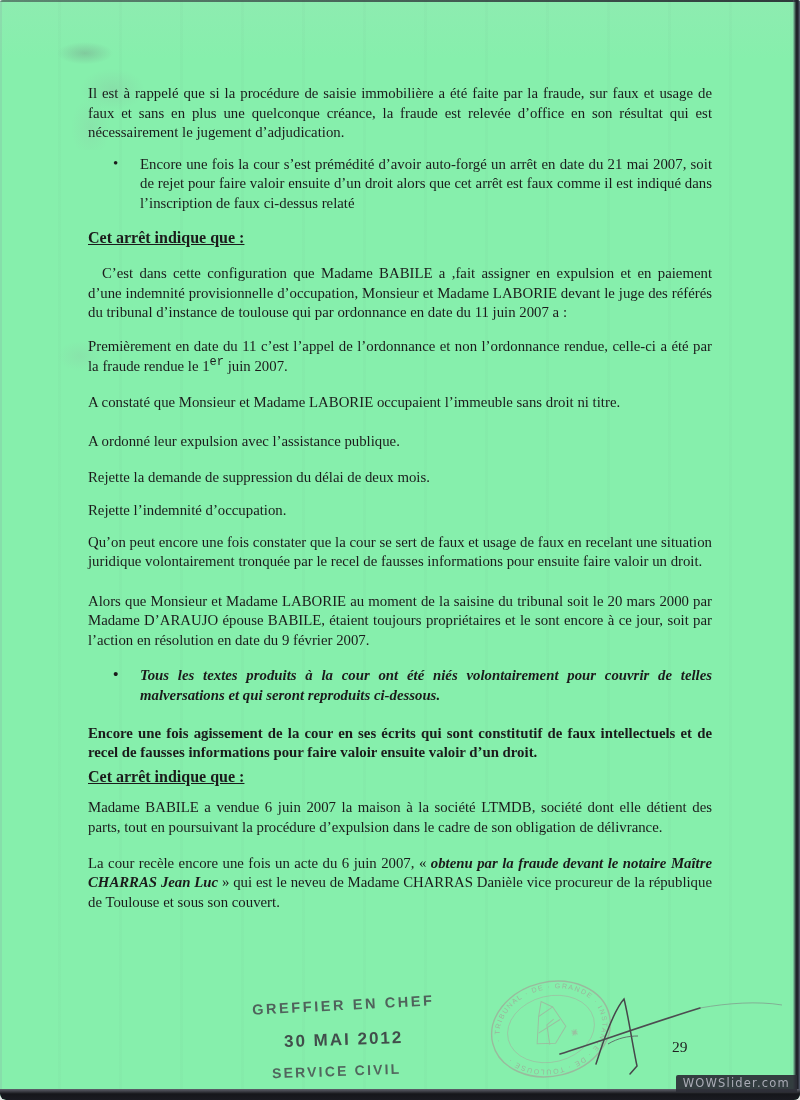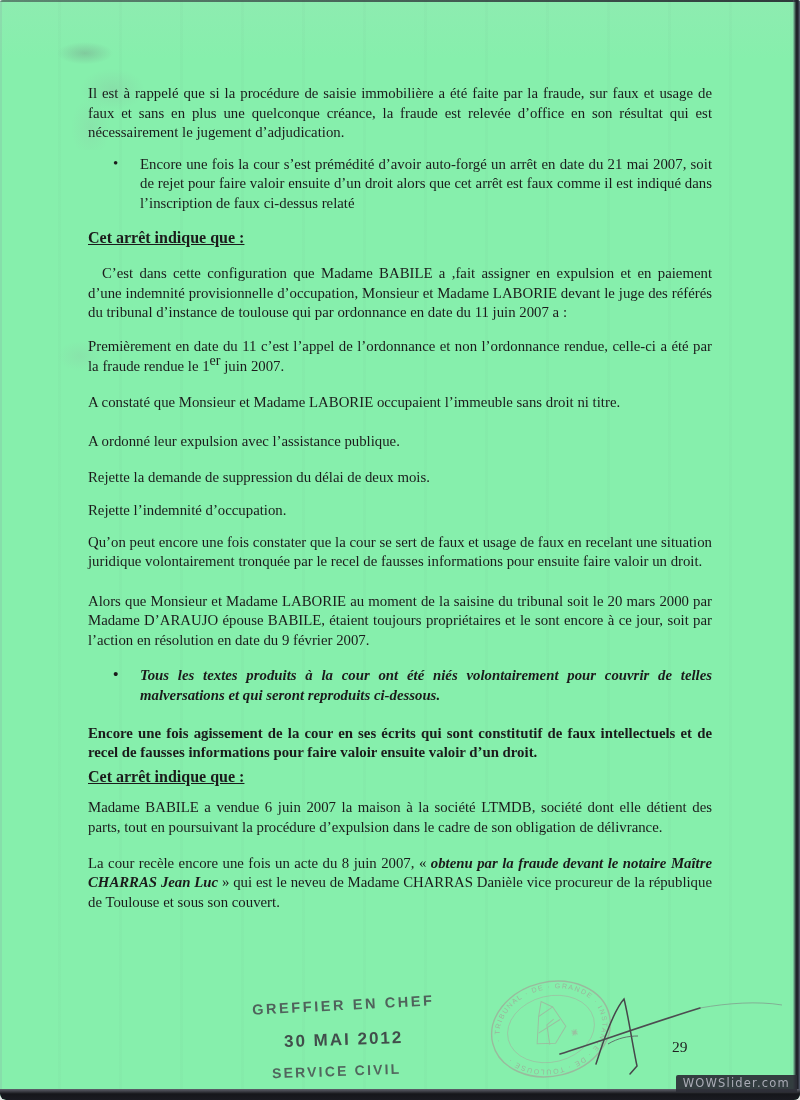--- a/index.html
+++ b/index.html
@@ -35,21 +35,21 @@
 
   
   .content{position:absolute;left:88px;top:84px;width:624px;font-size:14.8px;line-height:19.6px;}
   .blk{margin:0 0 15px 0;text-align:justify;}
   .heading{font-weight:bold;text-decoration:underline;font-size:16px;text-align:left;}
   .bullet{position:relative;margin-left:52px;}
   .bullet .marker{position:absolute;left:-27px;top:-1px;font-size:15px;}
   .bullet-bolditalic{font-weight:bold;font-style:italic;}
   .bold{font-weight:bold;}
   .indent{text-indent:14px;}
-  sup{font-size:14px;vertical-align:super;line-height:0;}
+  sup{font-size:12px;vertical-align:super;line-height:0;font-family:Liberation Mono, monospace;}
   .bi{font-weight:bold;font-style:italic;}
 
   
   .stamp{position:absolute;font-family:"Liberation Sans","DejaVu Sans",sans-serif;color:#44444a;}
   .stamp-greffier{left:252px;top:997px;font-size:14.5px;font-weight:bold;letter-spacing:2.6px;transform:rotate(-3deg);opacity:0.82;}
   .stamp-date{left:284px;top:1030px;font-size:17px;font-weight:bold;letter-spacing:2px;transform:rotate(-2deg);color:#38383e;opacity:0.88;font-family:"Liberation Sans",sans-serif;}
   .stamp-service{left:272px;top:1063px;font-size:14px;font-weight:bold;letter-spacing:2.2px;transform:rotate(-2deg);opacity:0.8;}
 
   .seal{position:absolute;left:486px;top:978px;width:130px;height:102px;transform:rotate(-14deg);opacity:0.85;}
   .signature{position:absolute;left:538px;top:992px;width:256px;height:88px;}
@@ -100,21 +100,21 @@
         <span class="marker">•</span>
         <span>Tous les textes produits à la cour ont été niés volontairement pour couvrir de telles malversations et qui seront reproduits ci-dessous.</span>
       </div>
 
       <p class="blk bold" style="margin-bottom:4px">Encore une fois agissement de la cour en ses écrits qui sont constitutif de faux intellectuels et de recel de fausses informations pour faire valoir ensuite valoir d’un droit.</p>
 
       <p class="blk heading" style="margin-bottom:12px">Cet arrêt indique que :</p>
 
       <p class="blk" style="margin-bottom:16px">Madame BABILE a vendue 6 juin 2007 la maison à la société LTMDB, société dont elle détient des parts, tout en poursuivant la procédure d’expulsion dans le cadre de son obligation de délivrance.</p>
 
-      <p class="blk" style="margin-bottom:0"><span>La cour recèle encore une fois un acte du 8 juin 2007, « </span><span class="bi">obtenu par la fraude devant le notaire Maître CHARRAS Jean Luc</span><span> » qui est le neveu de Madame CHARRAS Danièle vice procureur de la république de Toulouse et sous son couvert.</span></p>
+      <p class="blk" style="margin-bottom:0"><span>La cour recèle encore une fois un acte du 6 juin 2007, « </span><span class="bi">obtenu par la fraude devant le notaire Maître CHARRAS Jean Luc</span><span> » qui est le neveu de Madame CHARRAS Danièle vice procureur de la république de Toulouse et sous son couvert.</span></p>
 
     </div>
 
     <div class="stamp stamp-greffier">GREFFIER EN CHEF</div>
     <div class="stamp stamp-date">30 MAI 2012</div>
     <div class="stamp stamp-service">SERVICE CIVIL</div>
 
     <svg class="seal" viewBox="0 0 130 102">
       <defs>
         <path id="sealArc" d="M 13,51 a 52,40 0 1 1 104,0 a 52,40 0 1 1 -104,0"></path>

